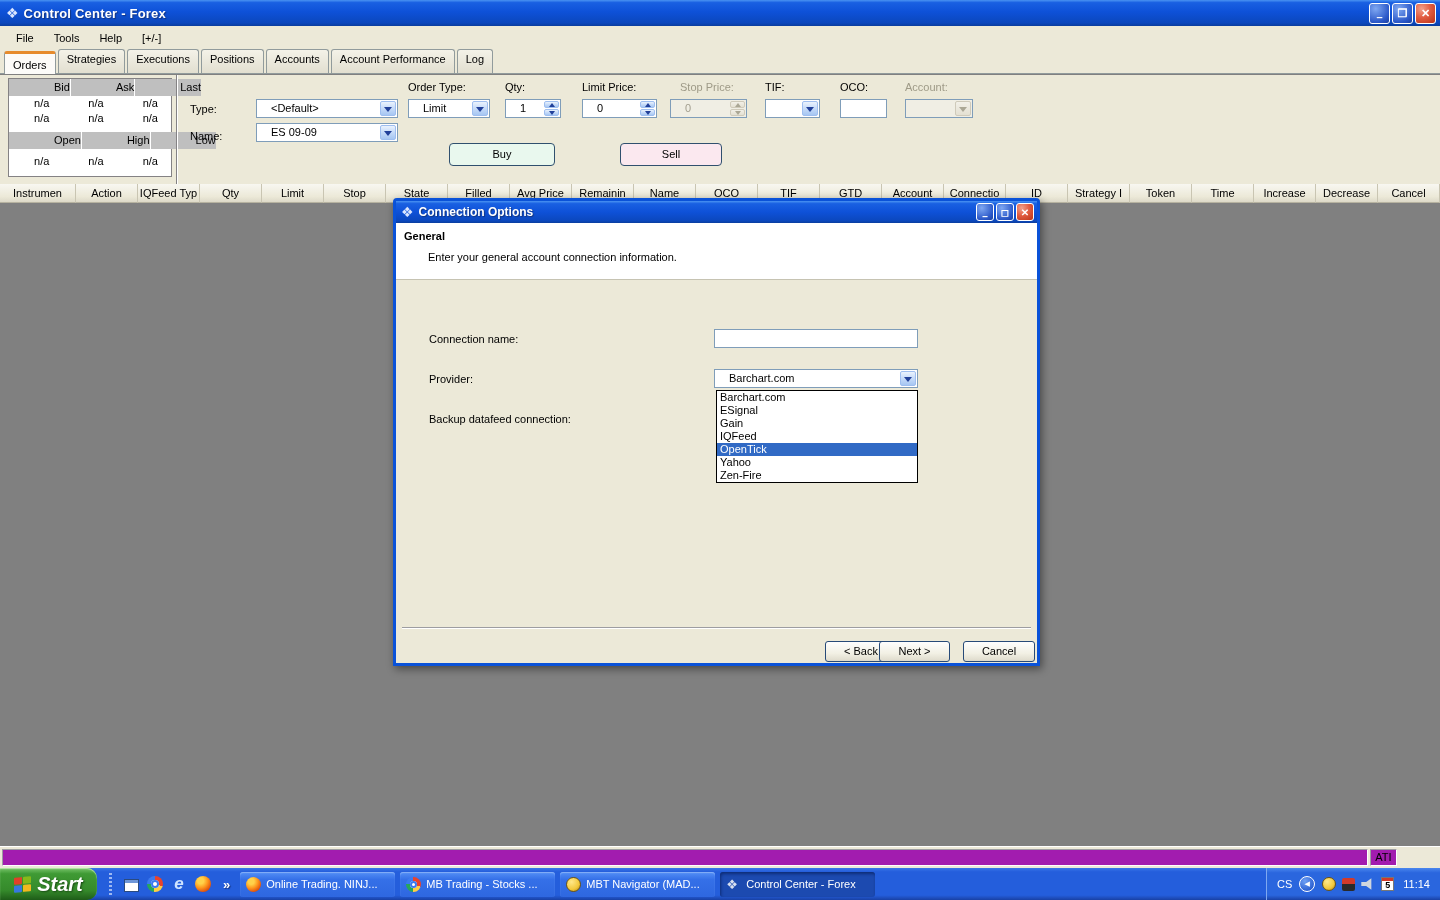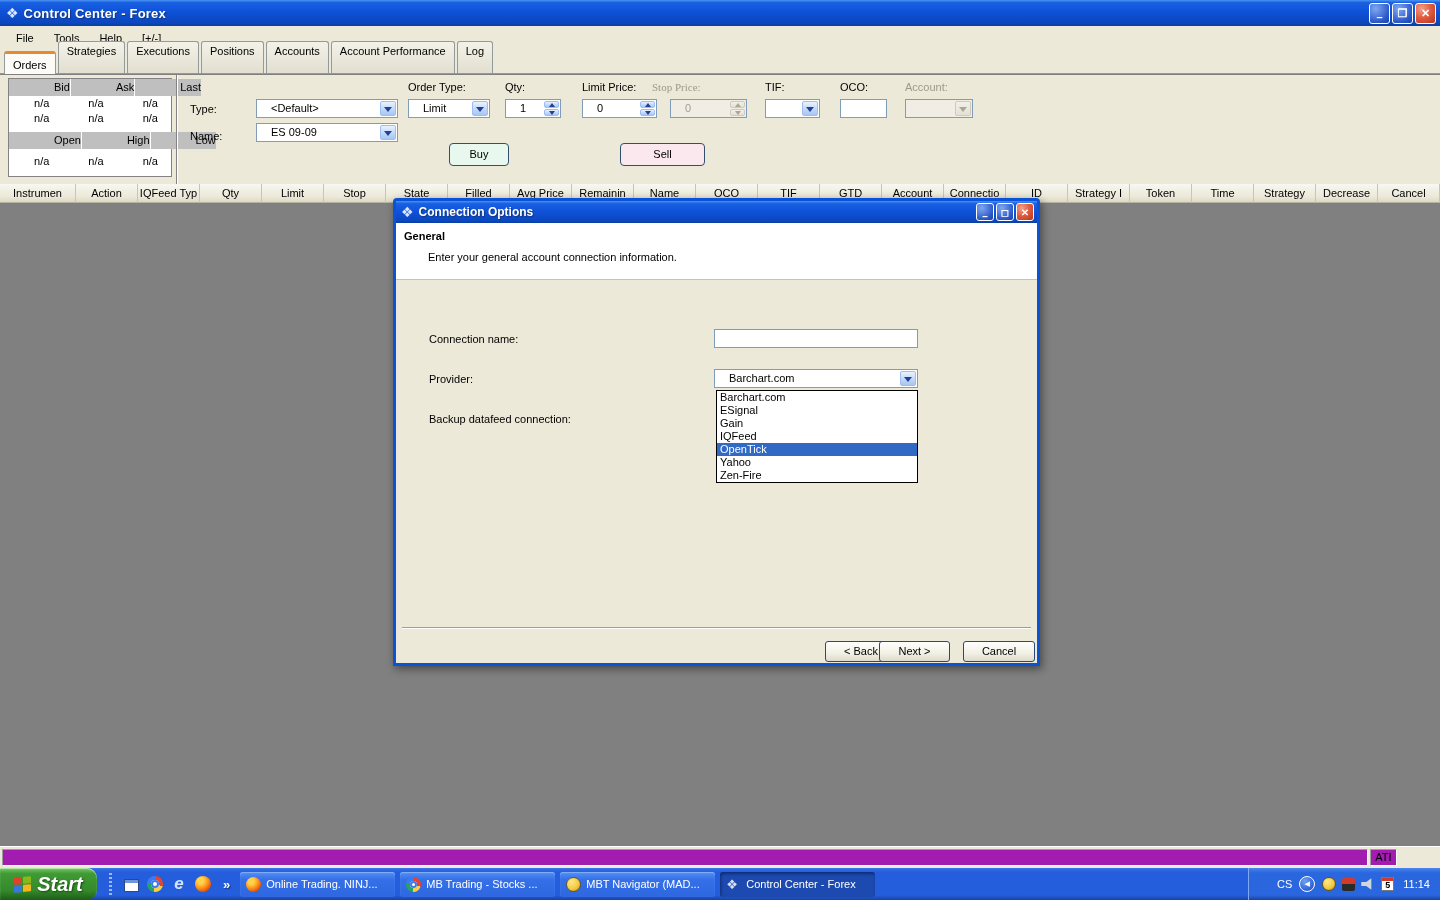--- a/index.html
+++ b/index.html
@@ -21,21 +21,21 @@
   .wbtn.min span { margin-top:8px; }
   .dia-icon { color:#dbe6ff; font-size:14px; line-height:14px; }
 
   .menubar { position:absolute; left:0; top:26px; right:0; height:24px; background:#ece9d8;
     display:flex; align-items:center; padding-left:6px; }
   .menu-item { padding:0 10px; line-height:24px; }
 
   .tabrow { position:absolute; left:0; top:50px; right:0; height:24px; background:#ece9d8;
     border-bottom:1px solid #919b9c; display:flex; align-items:flex-end; padding-left:4px; }
   .tab { border:1px solid #919b9c; border-bottom:none; border-radius:3px 3px 0 0;
-    background:linear-gradient(180deg,#f4f2e8,#e2dfd0); padding:0 8px; height:32px; line-height:19px;
+    background:linear-gradient(180deg,#f4f2e8,#e2dfd0); padding:0 8px; height:24px; line-height:19px;
     margin-right:2px; position:relative; }
   .tab.active { background:#fcfbf8; height:23px; line-height:22px; z-index:2; margin-bottom:-1px;
     border-top:3px solid #e68b2c; }
 
   .tabpage { position:absolute; left:0; top:75px; right:0; height:109px; background:#ece9d8; }
 
   
   .mktpanel { position:absolute; left:8px; top:3px; width:164px; height:99px; background:#fff;
     border:1px solid #848284; padding:0; }
   .mkt-row { display:flex; gap:1px; background:#fff; }
@@ -66,22 +66,22 @@
   .spin .up::before { content:""; position:absolute; left:50%; top:50%; margin:-2px 0 0 -3px;
     border-left:3px solid transparent; border-right:3px solid transparent; border-bottom:4px solid #21409a; }
   .spin .dn::before { content:""; position:absolute; left:50%; top:50%; margin:-2px 0 0 -3px;
     border-left:3px solid transparent; border-right:3px solid transparent; border-top:4px solid #21409a; }
   .spinbox.dis .spin > div { background:linear-gradient(180deg,#f2f0e8,#e4e0d2); border-color:#cfcaba; }
   .spinbox.dis .spin .up::before { border-bottom-color:#aba795; }
   .spinbox.dis .spin .dn::before { border-top-color:#aba795; }
 
   .trade-btn { position:absolute; top:68px; height:23px; border:1px solid #30506e; border-radius:4px;
     text-align:center; line-height:21px; }
-  .buy { left:449px; width:60px; background:#e9f8ee; }
-  .sell { left:620px; width:85px; background:#fbe8ef; }
+  .buy { left:449px; width:106px; background:#e9f8ee; }
+  .sell { left:620px; width:102px; background:#fbe8ef; }
 
   
   .grid-header { position:absolute; left:0; top:184px; right:0; height:19px; display:flex; }
   .colh { flex:1; background:linear-gradient(180deg,#f8f7f1,#ece9d8 70%,#ddd9c8);
     border-right:1px solid #c9c5b2; border-bottom:1px solid #b6b2a0; text-align:center;
     line-height:18px; overflow:hidden; white-space:nowrap; }
   .colh.first { flex:0 0 76px; }
 
   .gridarea { position:absolute; left:0; top:203px; right:0; height:643px; background:#808080; }
 
@@ -157,21 +157,21 @@
   .taskbtns { display:flex; gap:5px; margin-left:6px; }
   .taskbtn { width:155px; height:25px; border-radius:3px; display:flex; align-items:center; gap:5px;
     padding:0 6px; background:linear-gradient(180deg,#5490f6,#3570e8 30%,#2e67e0);
     box-shadow:inset 0 1px 1px #86b0f8; color:#fff; }
   .taskbtn.active { background:#1c4ab0; box-shadow:inset 1px 2px 3px #0e2d78; }
   .tbicon { width:15px; height:15px; position:relative; flex:0 0 15px; }
   .tbicon.icon-mbt { border-radius:50%; background:radial-gradient(circle at 35% 30%,#ffe88a,#f2c83c 60%,#a87c14); border:1px solid #6e5410; }
   .tbicon.icon-diamond::before { content:"\2756"; color:#d8e0f0; font-size:13px; line-height:15px; }
   .tblabel { overflow:hidden; white-space:nowrap; }
 
-  .tray { margin-left:auto; height:32px; display:flex; align-items:center; gap:7px; padding:0 10px 0 28px;
+  .tray { margin-left:auto; height:32px; display:flex; align-items:center; gap:7px; padding:0 10px 0 10px;
     background:linear-gradient(180deg,#4a86ee 0%,#2a66de 15%,#2a66de 85%,#1941a5 100%);
     border-left:1px solid #7fa8f0; }
   .tray .lang { color:#fff; }
   .tray-chev { width:16px; height:16px; border-radius:50%; border:1px solid #fff;
     background:radial-gradient(circle at 35% 30%,#6ea0f4,#2a5ed0 75%); color:#fff; font-size:7px;
     display:flex; align-items:center; justify-content:center; }
   .trayicon { display:inline-block; position:relative; }
   .t-mbt { width:14px; height:14px; border-radius:50%;
     background:radial-gradient(circle at 35% 30%,#ffe88a,#f2c83c 60%,#a87c14); border:1px solid #6e5410; }
   .t-device { width:13px; height:13px; background:linear-gradient(180deg,#d23a2a 0 45%,#2a2a2a 45% 100%); border-radius:2px; }
@@ -274,21 +274,21 @@
 
     <div class="flabel" style="left:582px;">Limit Price:</div>
     <div class="field spinbox" style="left:582px; top:24px; width:75px;">
       <span>0</span>
       <span class="spin">
           <div class="up"></div>
           <div class="dn"></div>
         </span>
     </div>
 
-    <div class="flabel dislabel" style="left:652px;font-family:Liberation Serif, serif;">Stop Price:</div>
+    <div class="flabel dislabel" style="left:680px;">Stop Price:</div>
     <div class="field spinbox dis" style="left:670px; top:24px; width:77px;">
       <span>0</span>
       <span class="spin">
           <div class="up"></div>
           <div class="dn"></div>
         </span>
     </div>
 
     <div class="flabel" style="left:765px;">TIF:</div>
     <div class="field combo" style="left:765px; top:24px; width:55px;">
@@ -325,21 +325,21 @@
       <div class="colh">Name</div>
       <div class="colh">OCO</div>
       <div class="colh">TIF</div>
       <div class="colh">GTD</div>
       <div class="colh">Account</div>
       <div class="colh">Connectio</div>
       <div class="colh">ID</div>
       <div class="colh">Strategy I</div>
       <div class="colh">Token</div>
       <div class="colh">Time</div>
-      <div class="colh">Strategy</div>
+      <div class="colh">Increase</div>
       <div class="colh">Decrease</div>
       <div class="colh">Cancel</div>
     </div>
 
   <div class="gridarea"></div>
 
   <div class="statusbar">
     <div class="sb-panel sb-main"></div>
     <div class="sb-panel sb-ati">ATI</div>
   </div>

